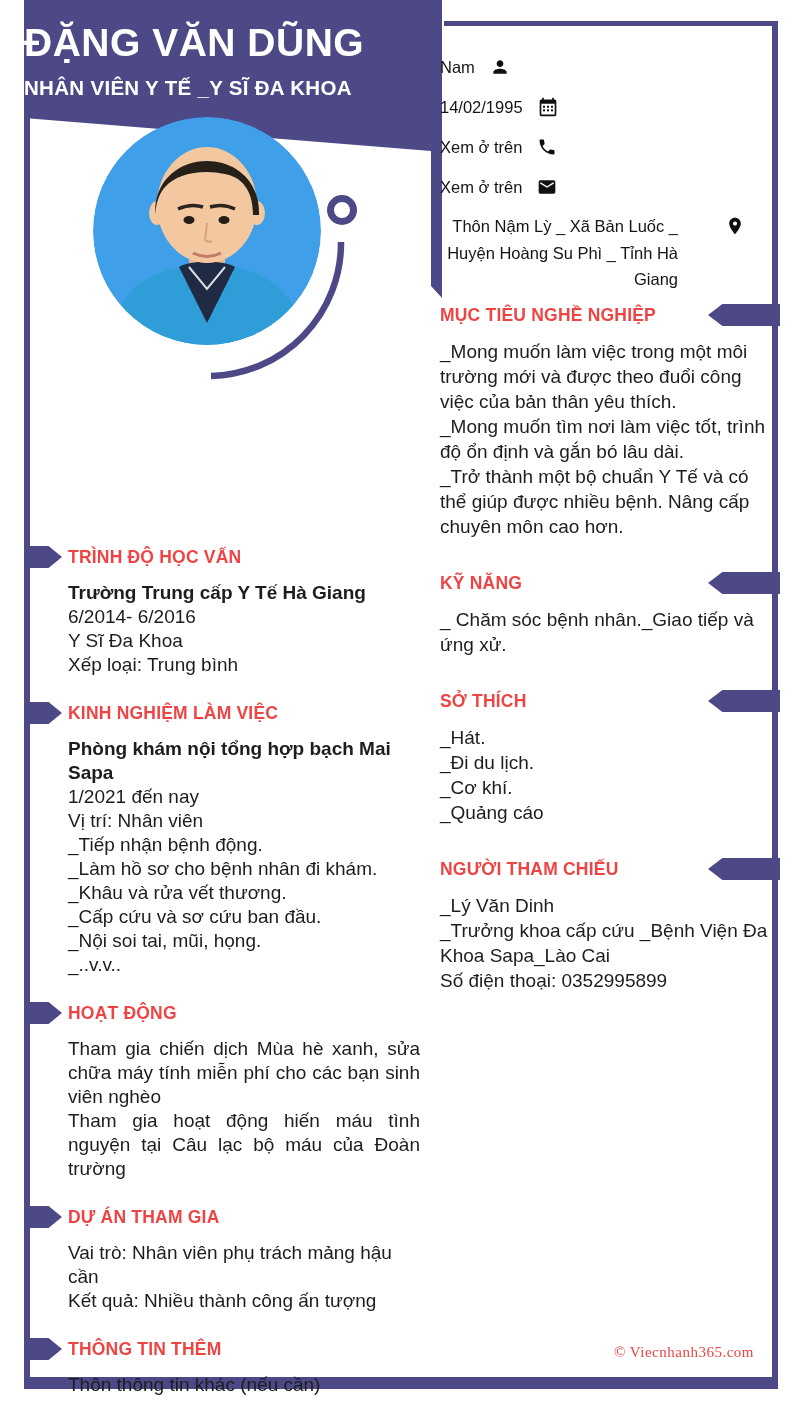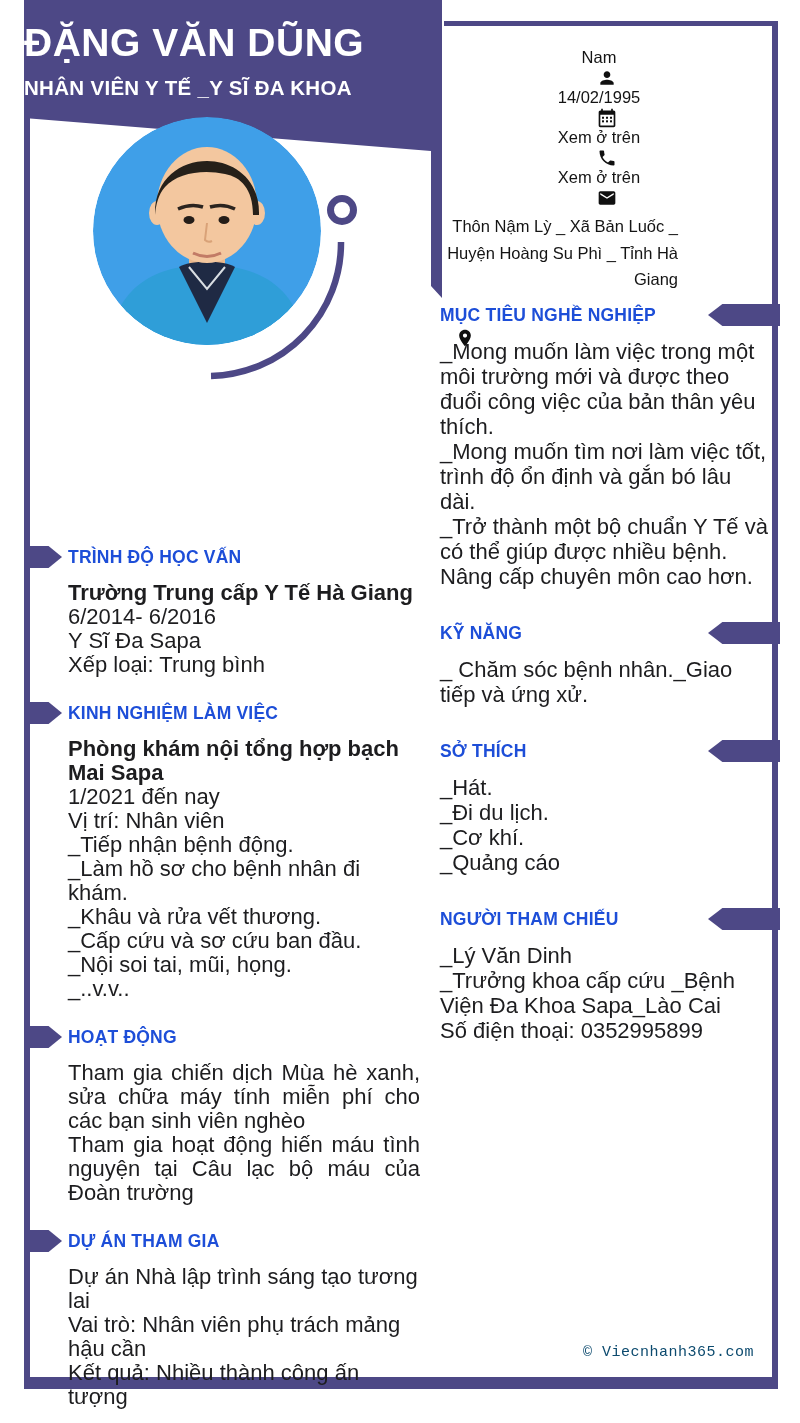--- a/index.html
+++ b/index.html
@@ -14,43 +14,43 @@
   .frame-top{left:444px;top:21px;width:334px;height:5px;}
   .frame-right{left:772px;top:21px;width:6px;height:1368px;}
   
   .deco{position:absolute;left:0;top:0;pointer-events:none;}
   .title-block{position:absolute;left:24px;top:20px;width:418px;text-align:left;color:#ffffff;}
   .title-block h1{margin:0;font-size:39px;line-height:46px;font-weight:bold;letter-spacing:.5px;}
   .title-block .subtitle{margin-top:9px;font-size:20.5px;line-height:26px;font-weight:bold;letter-spacing:.3px;}
   .photo{position:absolute;left:93px;top:117px;width:228px;height:228px;border-radius:50%;overflow:hidden;}
   
   .contact{position:absolute;left:440px;top:47px;width:318px;}
-  .c-row{display:flex;justify-content:center;align-items:center;height:40px;flex-direction:column;}
+  .c-row{display:flex;justify-content:flex-start;align-items:center;height:40px;}
   .c-row.tall{height:auto;align-items:flex-start;padding-top:6px;gap:32px;}
   .c-val{font-size:16.5px;color:#141414;text-align:right;line-height:22px;}
   .c-row.tall .c-val{width:238px;line-height:26.5px;}
   .c-ico{width:20px;height:20px;margin-left:15px;flex:0 0 20px;}
   .c-row.tall .c-ico{margin-top:3px;}
   
   .left-col{position:absolute;left:68px;top:545px;width:352px;}
   .right-col{position:absolute;left:440px;top:303px;width:332px;}
-  .sec-head{position:relative;margin:0 0 12px 0;color:#1d4ed8;font-size:17.5px;line-height:24px;font-weight:bold;letter-spacing:.2px;}
+  .sec-head{position:relative;margin:0 0 12px 0;color:#ef4444;font-size:17.5px;line-height:24px;font-weight:bold;letter-spacing:.2px;}
   .arrow-right{position:absolute;left:-38px;top:1px;width:32px;height:22px;background:#4d4886;
     -webkit-clip-path:polygon(0 0,58% 0,100% 50%,58% 100%,0 100%);clip-path:polygon(0 0,58% 0,100% 50%,58% 100%,0 100%);}
   .arrow-left{position:absolute;right:-8px;top:1px;width:72px;height:22px;background:#4d4886;
     -webkit-clip-path:polygon(100% 0,20% 0,0 50%,20% 100%,100% 100%);clip-path:polygon(100% 0,20% 0,0 50%,20% 100%,100% 100%);}
   .lsec{margin-bottom:24px;}
   .rsec{margin-bottom:32px;}
-  .txt p{margin:0;font-size:22px;line-height:24px;color:#1d1d1f;}
+  .txt p{margin:0;font-size:19px;line-height:24px;color:#1d1d1f;}
   .right-col .txt p{line-height:25px;}
   .lead{font-weight:bold;}
   .just{text-align:justify;}
   
-  .credit{position:absolute;right:46px;top:1344px;font-family:Liberation Mono, monospace;
-    font-size:15px;color:#0c4a6e;letter-spacing:.5px;}
+  .credit{position:absolute;right:46px;top:1344px;font-family:Liberation Serif, serif;
+    font-size:15px;color:#ef4444;letter-spacing:.5px;}
 </style>
 </head>
 <body>
 
 <div class="page">
 
   <svg class="deco" width="800" height="400" viewBox="0 0 800 400">
     <path d="M24,0 L442,0 L442,298 L431,286 L431,151 L24,118 Z" fill="#4d4886"></path>
     <circle cx="342" cy="210" r="11.5" fill="#ffffff" stroke="#4d4886" stroke-width="7"></circle>
     <path d="M341,242 A133,133 0 0 1 211,376" fill="none" stroke="#4d4886" stroke-width="6.5"></path>
@@ -185,21 +185,21 @@
   <div class="left-col">
 
     <div class="lsec">
       <h2 class="sec-head">
         <span class="arrow-right"></span>
         <span>TRÌNH ĐỘ HỌC VẤN</span>
       </h2>
       <div class="txt">
         <p class="lead">Trường Trung cấp Y Tế Hà Giang</p>
         <p>6/2014- 6/2016</p>
-        <p>Y Sĩ Đa Sapa</p>
+        <p>Y Sĩ Đa Khoa</p>
         <p>Xếp loại: Trung bình</p>
       </div>
     </div>
 
     <div class="lsec">
       <h2 class="sec-head">
         <span class="arrow-right"></span>
         <span>KINH NGHIỆM LÀM VIỆC</span>
       </h2>
       <div class="txt">
@@ -225,21 +225,20 @@
         <p class="just">Tham gia hoạt động hiến máu tình nguyện tại Câu lạc bộ máu của Đoàn trường</p>
       </div>
     </div>
 
     <div class="lsec">
       <h2 class="sec-head">
         <span class="arrow-right"></span>
         <span>DỰ ÁN THAM GIA</span>
       </h2>
       <div class="txt">
-        <p>Dự án Nhà lập trình sáng tạo tương lai</p>
         <p>Vai trò: Nhân viên phụ trách mảng hậu cần</p>
         <p>Kết quả: Nhiều thành công ấn tượng</p>
       </div>
     </div>
 
     <div class="lsec">
       <h2 class="sec-head">
         <span class="arrow-right"></span>
         <span>THÔNG TIN THÊM</span>
       </h2>

